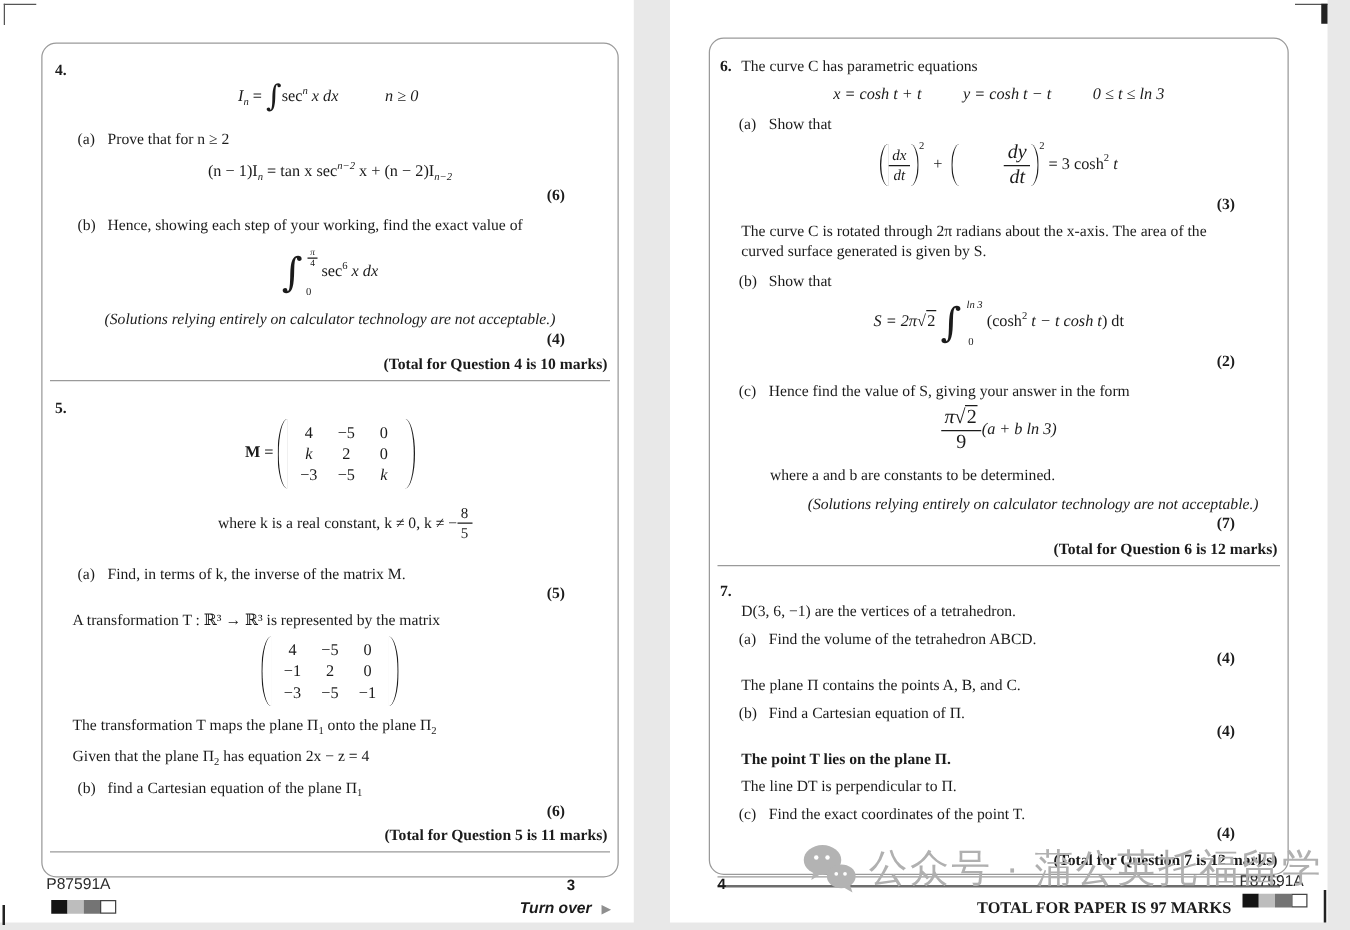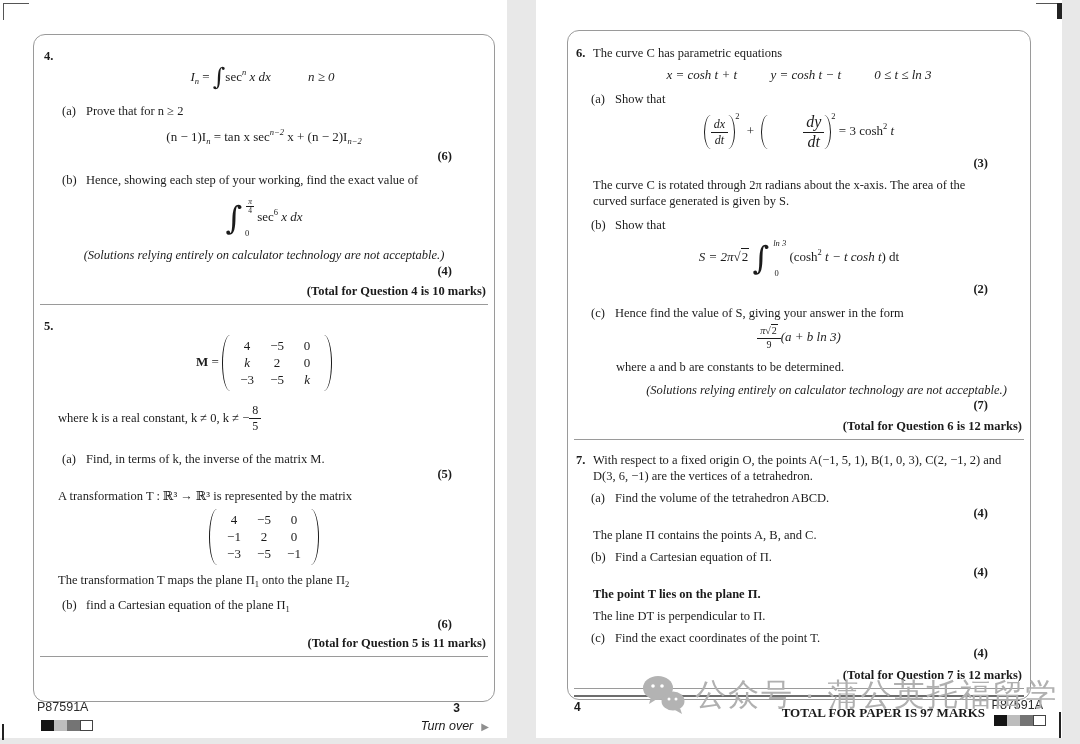--- a/index.html
+++ b/index.html
@@ -38,21 +38,21 @@
   .rule-thick { border-top:2.5px solid #6d6d6d; margin:0 6px; }
 
   .qrow { display:flex; }
   .qnum { width:17px; margin-left:10px; font-weight:bold; font-size:12.5px; line-height:16px; flex:0 0 auto; }
   .qnum-r { width:17px; margin-left:8px; font-weight:bold; font-size:12.5px; line-height:16px; flex:0 0 auto; }
   .qtxt { flex:1; font-size:12.5px; line-height:16px; }
   .part { display:flex; margin-left:28px; }
   .part-r { display:flex; margin-left:23px; }
   .plab { width:24px; flex:0 0 auto; font-size:12.5px; line-height:16px; }
   .ptxt { flex:1; font-size:12.5px; line-height:16px; padding-right:36px; }
-  .plain { margin-left:24px; font-size:12.5px; line-height:16px; }
+  .plain { margin-left:24px; font-size:12.5px; line-height:16px;justify-content:center; }
   .plain-r { margin-left:25px; font-size:12.5px; line-height:16px; }
 
   
   .formula { font-size:13px; }
   .frac { display:inline-flex; flex-direction:column; align-items:center; vertical-align:middle; }
   .frac .fnum { padding:0 3px 1px; border-bottom:1px solid #1b1b1b; line-height:1.05; }
   .frac .fden { padding:1px 3px 0; line-height:1.05; }
   .tfrac { display:inline-flex; flex-direction:column; align-items:center; font-size:7.5px; }
   .tfrac .fnum { padding:0 2px; border-bottom:0.8px solid #1b1b1b; line-height:1.1; font-style:italic; }
   .tfrac .fden { padding:0 2px; line-height:1.1; }
@@ -74,21 +74,21 @@
   .bparen-l { display:inline-block; width:7px; height:34px; border-left:1.4px solid #1b1b1b; border-top-left-radius:100% 50%; border-bottom-left-radius:100% 50%; vertical-align:middle; }
   .bparen-r { display:inline-block; width:7px; height:34px; border-right:1.4px solid #1b1b1b; border-top-right-radius:100% 50%; border-bottom-right-radius:100% 50%; vertical-align:middle; }
   .psup { font-size:8.5px; vertical-align:16px; }
 
   
   .sans { font-family:"Liberation Sans","DejaVu Sans",sans-serif; }
   .fcode { position:absolute; font-size:12.5px; color:#2b2b2b; }
   .fpage { position:absolute; font-size:12px; font-weight:bold; color:#1b1b1b; }
   .colorbar { position:absolute; display:flex; }
   .colorbar span { width:13px; height:11px; display:inline-block; }
-  .turnover { position:absolute; right:18px; top:719px; font-size:12.5px; font-weight:normal; font-style:italic; color:#1b1b1b; }
+  .turnover { position:absolute; right:18px; top:719px; font-size:12.5px; font-weight:bold; font-style:italic; color:#1b1b1b; }
   .turnover .tri { font-style:normal; color:#8f8f8f; font-size:10px; margin-left:8px; }
 
   
   .watermark { position:absolute; left:641px; top:674px; display:flex; align-items:center; gap:8px; pointer-events:none; }
   .watermark .wtext { font-size:31px; color:#b0b0b0; font-family:"Liberation Sans","DejaVu Sans",sans-serif; letter-spacing:2px; white-space:nowrap; }
 </style>
 </head>
 <body>
 
 <div class="canvas">
@@ -206,20 +206,23 @@
               </span>
           </span>
           <span class="mparen-r"></span>
         </span>
       </div>
 
       <div class="plain" style="margin-top:7px;">
         <span>The transformation T maps the plane Π</span><sub class="s" style="font-style:normal">1</sub><span> onto the plane Π</span><sub class="s" style="font-style:normal">2</sub>
       </div>
 
+      <div class="plain" style="margin-top:5px;">
+        <span>Given that the plane Π</span><sub class="s" style="font-style:normal">2</sub><span> has equation 2x − z = 4</span>
+      </div>
 
       <div class="part" style="margin-top:5px;">
         <span class="plab">(b)</span>
         <span class="ptxt"><span>find a Cartesian equation of the plane Π</span><sub class="s" style="font-style:normal">1</sub></span>
       </div>
       <div class="marks" style="margin-top:0px;">(6)</div>
 
       <div class="total" style="margin-top:4px;">(Total for Question 5 is 11 marks)</div>
       <div class="rule" style="margin-top:5px;"></div>
     </div>
@@ -292,39 +295,39 @@
       </div>
 
       <div class="marks" style="margin-top:4px;">(2)</div>
 
       <div class="part-r" style="margin-top:8px;">
         <span class="plab">(c)</span>
         <span class="ptxt">Hence find the value of S, giving your answer in the form</span>
       </div>
 
       <div class="center formula" style="margin-top:5px;">
-        <span class="frac" style="font-size:10px;">
+        <span class="frac" style="font-size:16px;">
           <span class="fnum"><span class="i">π</span><span>√</span><span class="sqrt-arg">2</span></span>
           <span class="fden">9</span>
         </span><span class="i">(a + b ln 3)</span>
       </div>
 
       <div class="plain-r" style="margin-top:9px; margin-left:48px;">where a and b are constants to be determined.</div>
 
       <div class="center t i" style="margin-top:7px; padding-left:55px;">(Solutions relying entirely on calculator technology are not acceptable.)</div>
 
       <div class="marks">(7)</div>
 
       <div class="total" style="margin-top:6px;">(Total for Question 6 is 12 marks)</div>
       <div class="rule" style="margin-top:5px;"></div>
 
       <div class="qrow" style="margin-top:12px;">
         <span class="qnum-r">7.</span>
         <span class="qtxt" style="padding-right:20px;">
-          <span>With respect to a fixed origin O, the points A(−1, 5, 1), B(1, 0, 3), C(2, −1, 2) and</span><br>
+          <br>
           <span>D(3, 6, −1) are the vertices of a tetrahedron.</span>
         </span>
       </div>
 
       <div class="part-r" style="margin-top:6px;">
         <span class="plab">(a)</span>
         <span class="ptxt">Find the volume of the tetrahedron ABCD.</span>
       </div>
       <div class="marks">(4)</div>
 

